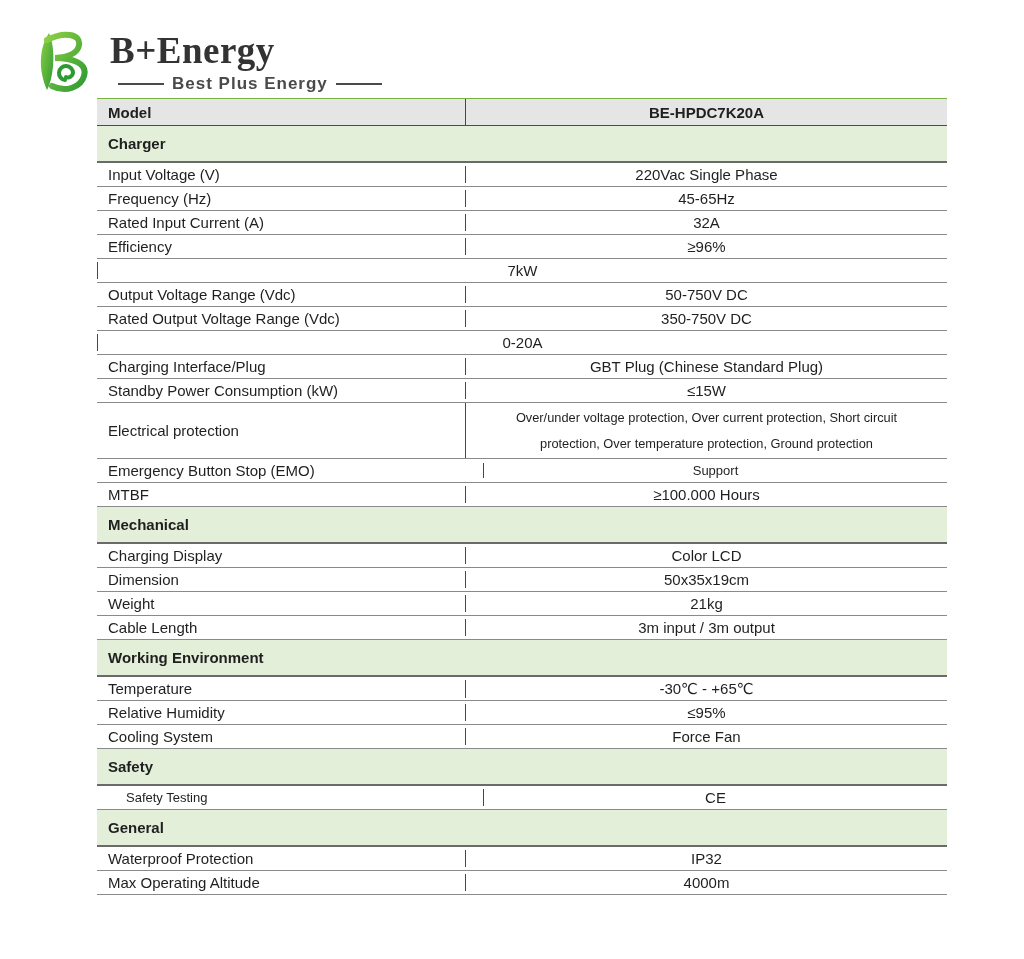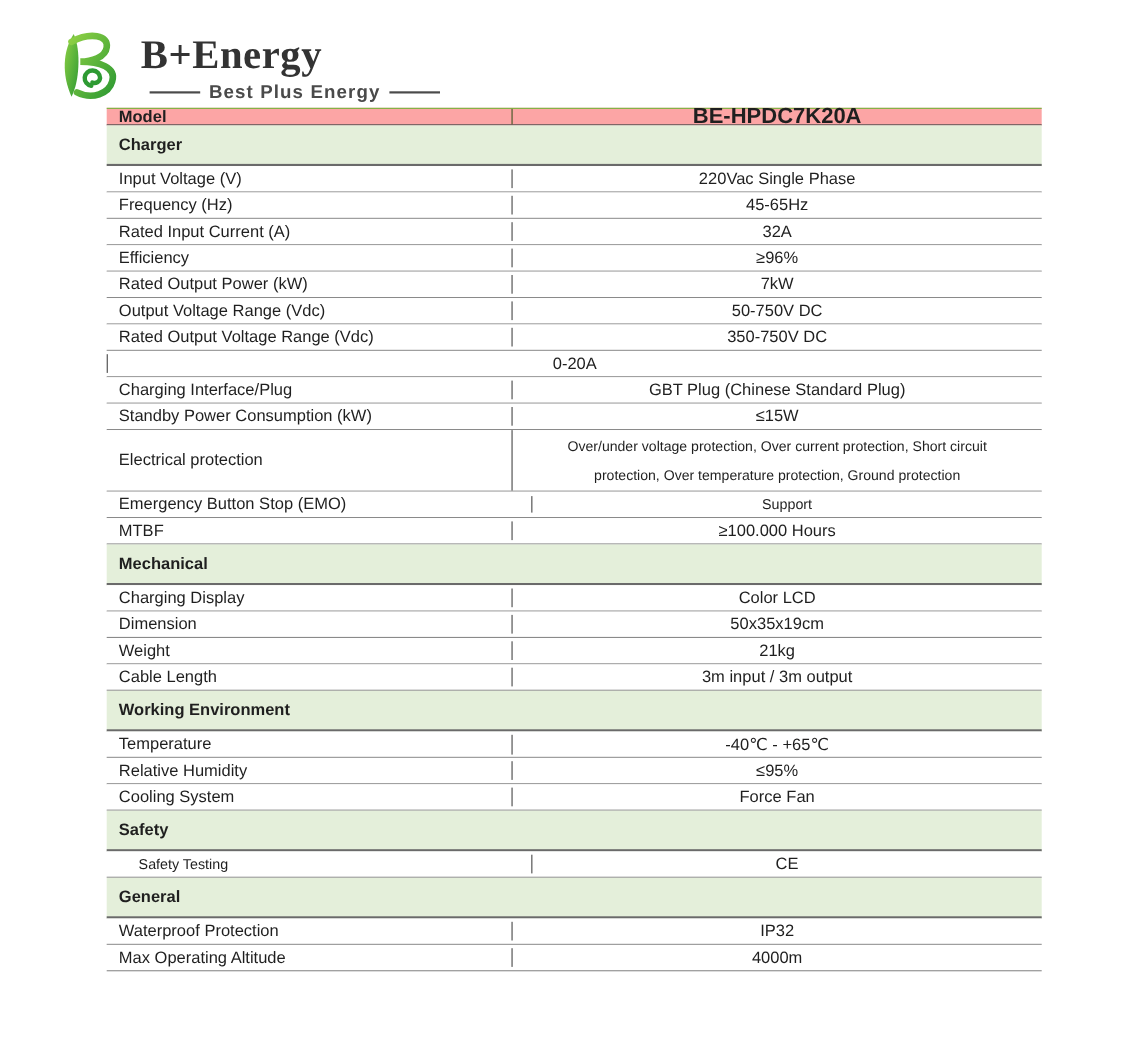--- a/index.html
+++ b/index.html
@@ -2,21 +2,21 @@
 <html><head>
 <meta charset="utf-8">
 <style>
   html,body{margin:0;padding:0;}
   body{
     width:1024px;height:959px;position:relative;background:#ffffff;
     font-family:"Liberation Sans","DejaVu Sans",sans-serif;
     color:#1f1f1f;-webkit-font-smoothing:antialiased;
   }
   
-  .brand{position:absolute;left:52px;top:26px;display:flex;align-items:center;}
+  .brand{position:absolute;left:34px;top:26px;display:flex;align-items:flex-end;}
   .logo-mark{width:62px;height:64px;margin-right:14px;}
   .brand-text{display:flex;flex-direction:column;margin-top:6px;}
   .brand-name{
     font-family:"Liberation Serif","DejaVu Serif",serif;
     font-weight:bold;font-size:37px;line-height:38px;color:#333333;letter-spacing:.5px;
   }
   .brand-tagline{
     display:flex;align-items:center;margin-top:4px;color:#4a4a4a;
     font-size:17px;font-weight:bold;letter-spacing:1px;white-space:nowrap;
   }
@@ -29,24 +29,24 @@
   .cell-l{
     width:368px;box-sizing:border-box;padding-left:11px;
     display:flex;align-items:center;font-size:15px;
   }
   .cell-r{
     flex:1;border-left:1.5px solid #464646;
     display:flex;align-items:center;justify-content:center;
     text-align:center;font-size:15px;box-sizing:border-box;
   }
   .model-row{
-    height:16px;background:#fca5a5;font-weight:bold;
+    height:28px;background:#e5e5e5;font-weight:bold;
     border-bottom:1.5px solid #4c4c4c;border-top:1px solid #77b33e;
   }
-  .model-row .cell-r{border-left:1.5px solid #3c5420;font-size:20px;}
+  .model-row .cell-r{border-left:1.5px solid #3c5420;font-size:15px;}
   .section-row{
     height:37px;background:#e4efda;font-weight:bold;
     border-bottom:2px solid #6a6a6a;
     display:flex;align-items:center;padding-left:11px;font-size:15px;box-sizing:border-box;
   }
   .small-text{font-size:13px;margin-left:18px;}
   .cell-r.wrap2{padding:0 24px;line-height:26px;font-size:12.8px;}
 </style>
 </head>
 <body>
@@ -95,21 +95,20 @@
   </div>
   <div class="row row-regular">
     <div class="cell-l">Rated Input Current (A)</div>
     <div class="cell-r">32A</div>
   </div>
   <div class="row row-regular">
     <div class="cell-l">Efficiency</div>
     <div class="cell-r">≥96%</div>
   </div>
   <div class="row row-regular">
-    <div class="cell-l">Rated Output Power (kW)</div>
     <div class="cell-r">7kW</div>
   </div>
   <div class="row row-regular">
     <div class="cell-l">Output Voltage Range (Vdc)</div>
     <div class="cell-r">50-750V DC</div>
   </div>
   <div class="row row-regular">
     <div class="cell-l">Rated Output Voltage Range (Vdc)</div>
     <div class="cell-r">350-750V DC</div>
   </div>
@@ -151,21 +150,21 @@
     <div class="cell-r">21kg</div>
   </div>
   <div class="row row-regular">
     <div class="cell-l">Cable Length</div>
     <div class="cell-r">3m input / 3m output</div>
   </div>
 
   <div class="section-row">Working Environment</div>
   <div class="row row-regular">
     <div class="cell-l">Temperature</div>
-    <div class="cell-r">-40℃ - +65℃</div>
+    <div class="cell-r">-30℃ - +65℃</div>
   </div>
   <div class="row row-regular">
     <div class="cell-l">Relative Humidity</div>
     <div class="cell-r">≤95%</div>
   </div>
   <div class="row row-regular">
     <div class="cell-l">Cooling System</div>
     <div class="cell-r">Force Fan</div>
   </div>
 

